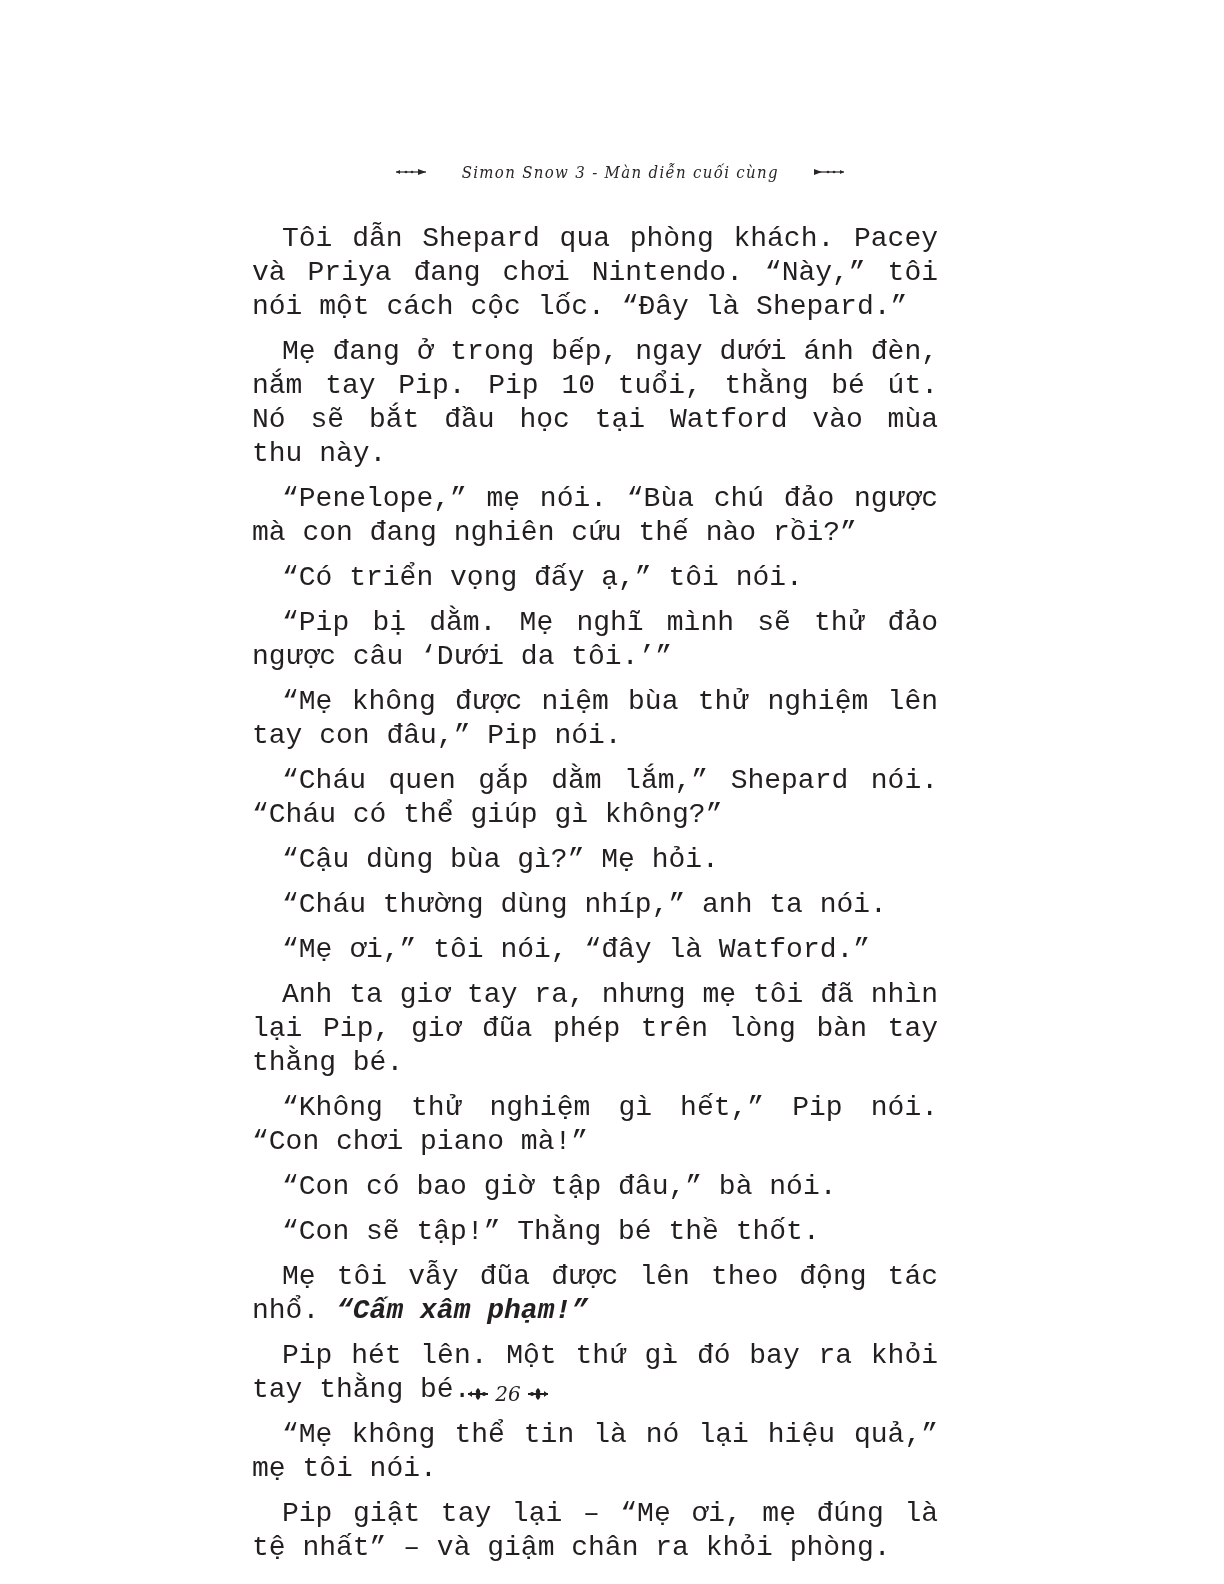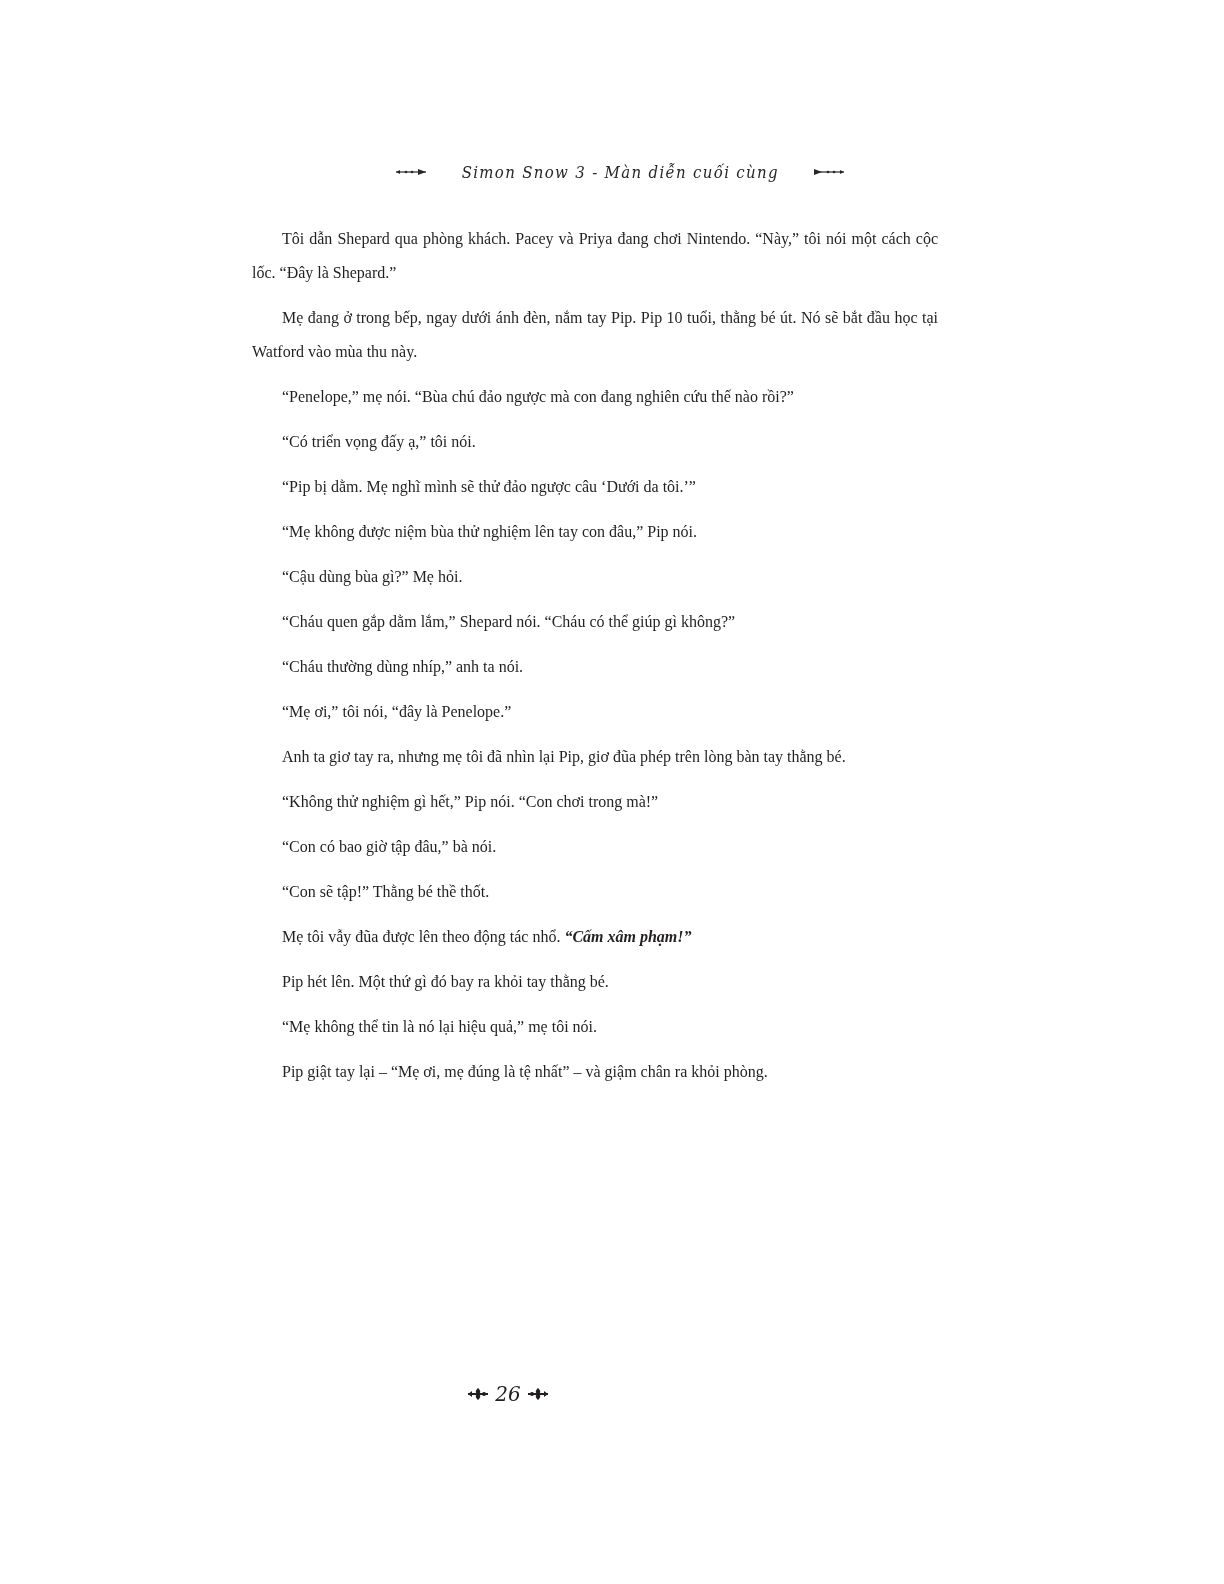--- a/index.html
+++ b/index.html
@@ -39,22 +39,22 @@
     .header-ornament svg { display: block; }
     .header-title {
       font-style: italic;
       transform: scaleX(0.88);
     }
     .text-block {
       position: absolute;
       left: 252px;
       top: 222px;
       width: 686px;
-      font-family: Liberation Serif, serif;
-      font-size: 16px;
+      font-family: Liberation Mono, monospace;
+      font-size: 28px;
       line-height: 34px;
       text-align: justify;
       color: #231f20;
     }
     .para {
       margin: 0 0 11px 0;
       text-indent: 30px;
     }
     .para .spell {
       font-weight: bold;
@@ -101,26 +101,26 @@
   </span>
 </div>
 
 <div class="text-block">
   <p class="para">Tôi dẫn Shepard qua phòng khách. Pacey và Priya đang chơi Nintendo. “Này,” tôi nói một cách cộc lốc. “Đây là Shepard.”</p>
   <p class="para">Mẹ đang ở trong bếp, ngay dưới ánh đèn, nắm tay Pip. Pip 10 tuổi, thằng bé út. Nó sẽ bắt đầu học tại Watford vào mùa thu này.</p>
   <p class="para">“Penelope,” mẹ nói. “Bùa chú đảo ngược mà con đang nghiên cứu thế nào rồi?”</p>
   <p class="para">“Có triển vọng đấy ạ,” tôi nói.</p>
   <p class="para">“Pip bị dằm. Mẹ nghĩ mình sẽ thử đảo ngược câu ‘Dưới da tôi.’”</p>
   <p class="para">“Mẹ không được niệm bùa thử nghiệm lên tay con đâu,” Pip nói.</p>
+  <p class="para">“Cháu quen gắp dằm lắm,” Shepard nói. “Cháu có thể giúp gì không?”</p>
   <p class="para">“Cậu dùng bùa gì?” Mẹ hỏi.</p>
-  <p class="para">“Cháu quen gắp dằm lắm,” Shepard nói. “Cháu có thể giúp gì không?”</p>
   <p class="para">“Cháu thường dùng nhíp,” anh ta nói.</p>
-  <p class="para">“Mẹ ơi,” tôi nói, “đây là Penelope.”</p>
+  <p class="para">“Mẹ ơi,” tôi nói, “đây là Watford.”</p>
   <p class="para">Anh ta giơ tay ra, nhưng mẹ tôi đã nhìn lại Pip, giơ đũa phép trên lòng bàn tay thằng bé.</p>
-  <p class="para">“Không thử nghiệm gì hết,” Pip nói. “Con chơi trong mà!”</p>
+  <p class="para">“Không thử nghiệm gì hết,” Pip nói. “Con chơi piano mà!”</p>
   <p class="para">“Con có bao giờ tập đâu,” bà nói.</p>
   <p class="para">“Con sẽ tập!” Thằng bé thề thốt.</p>
   <p class="para"><span>Mẹ tôi vẫy đũa được lên theo động tác nhổ. </span><span class="spell">“Cấm xâm phạm!”</span></p>
   <p class="para">Pip hét lên. Một thứ gì đó bay ra khỏi tay thằng bé.</p>
   <p class="para">“Mẹ không thể tin là nó lại hiệu quả,” mẹ tôi nói.</p>
   <p class="para">Pip giật tay lại – “Mẹ ơi, mẹ đúng là tệ nhất” – và giậm chân ra khỏi phòng.</p>
 </div>
 
 <div class="page-footer">
   <span class="footer-ornament">

